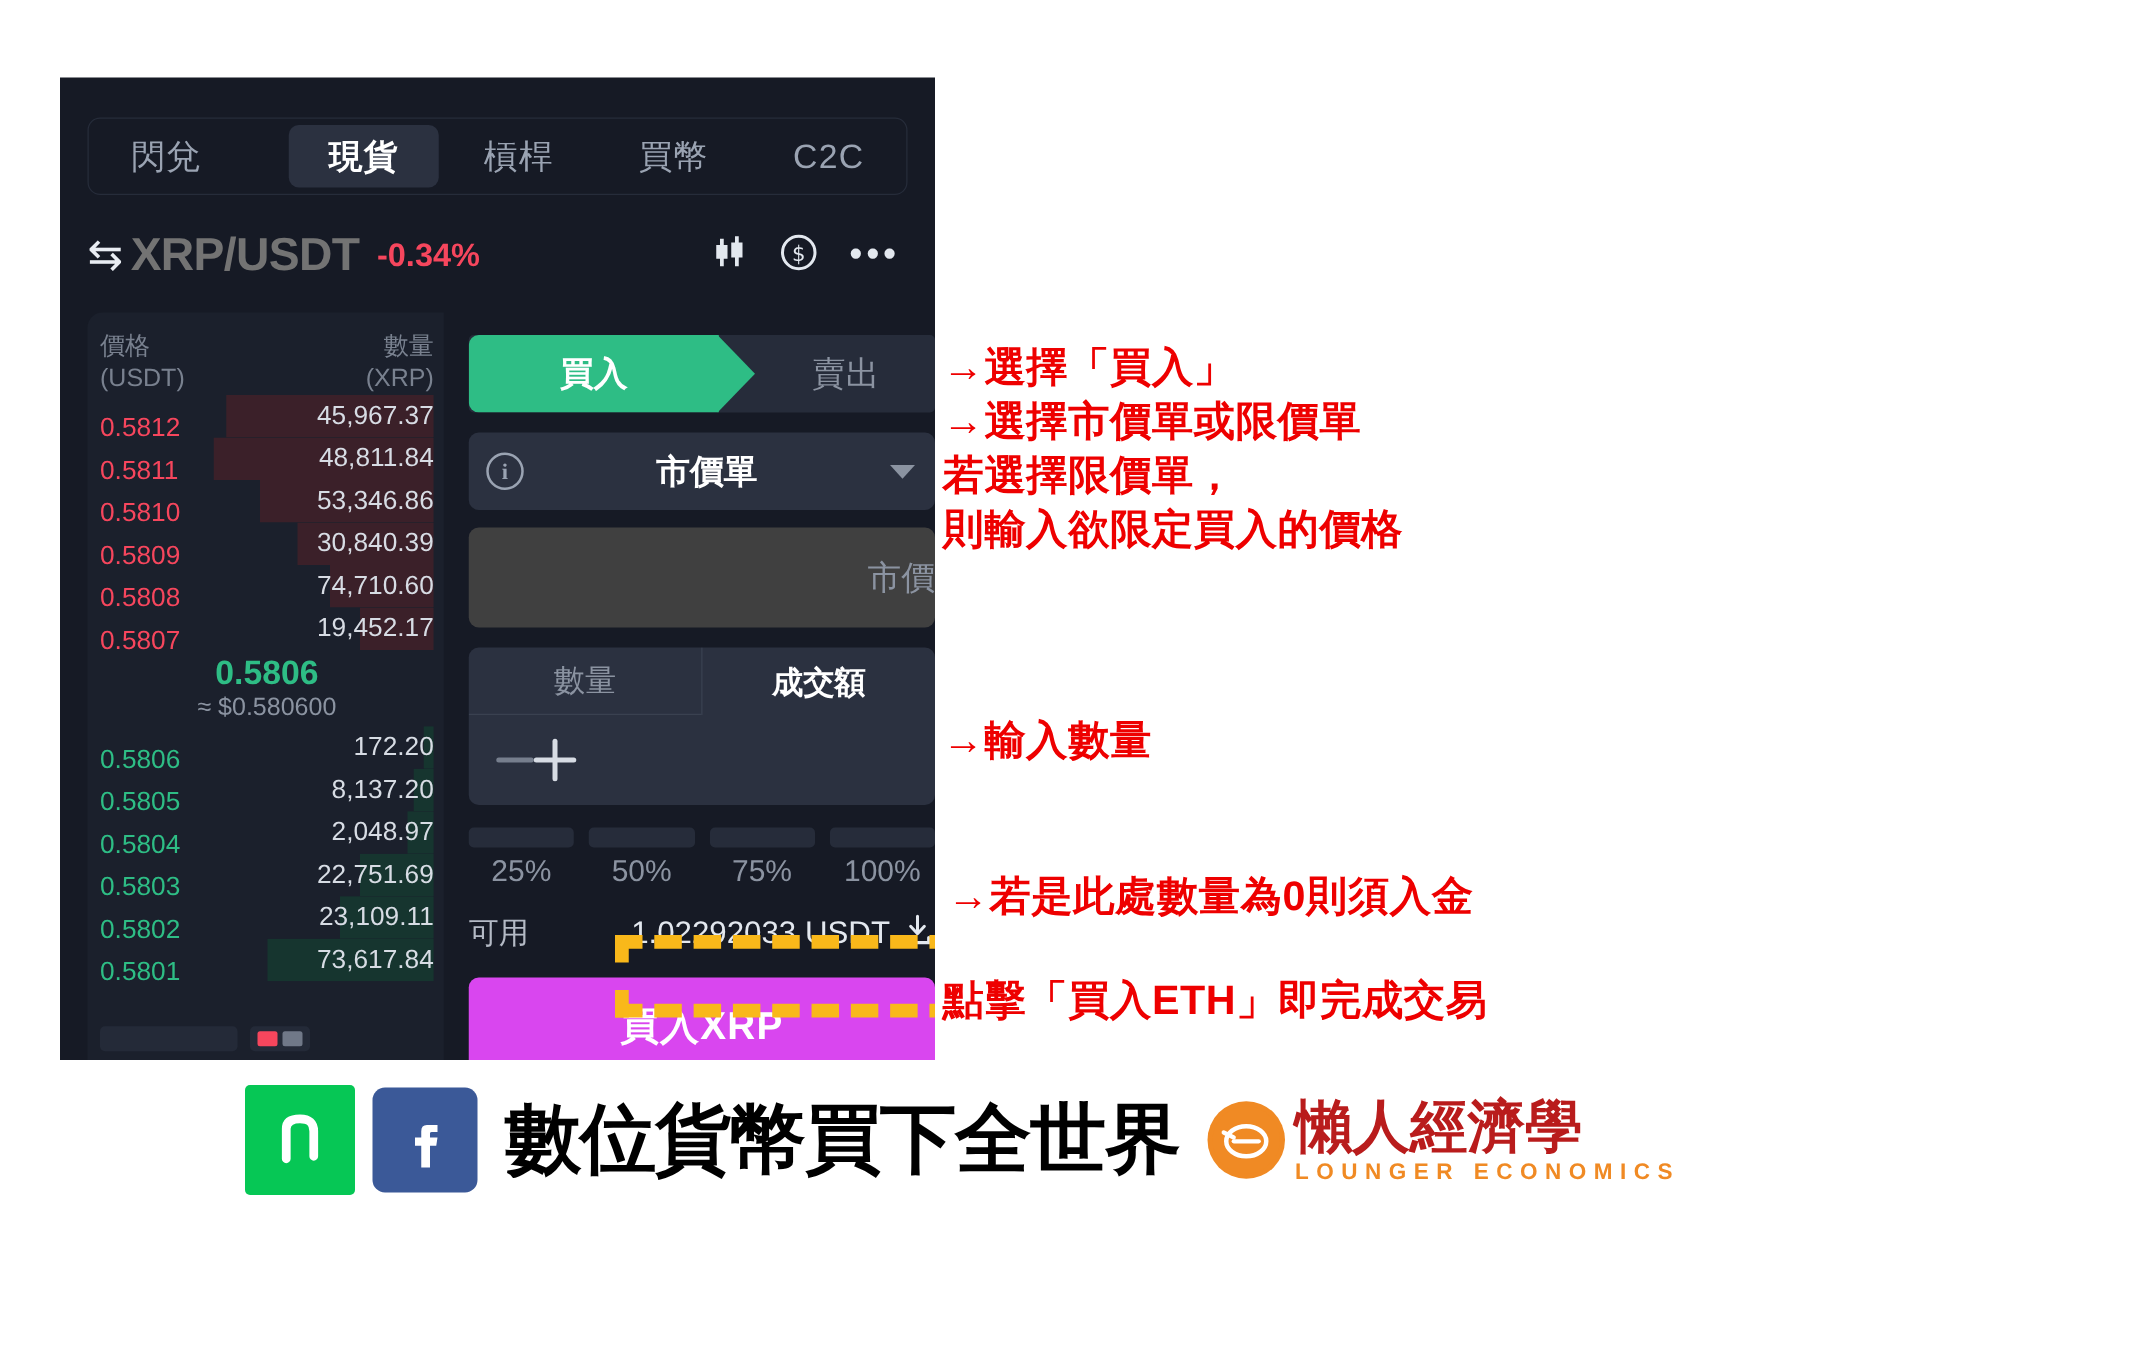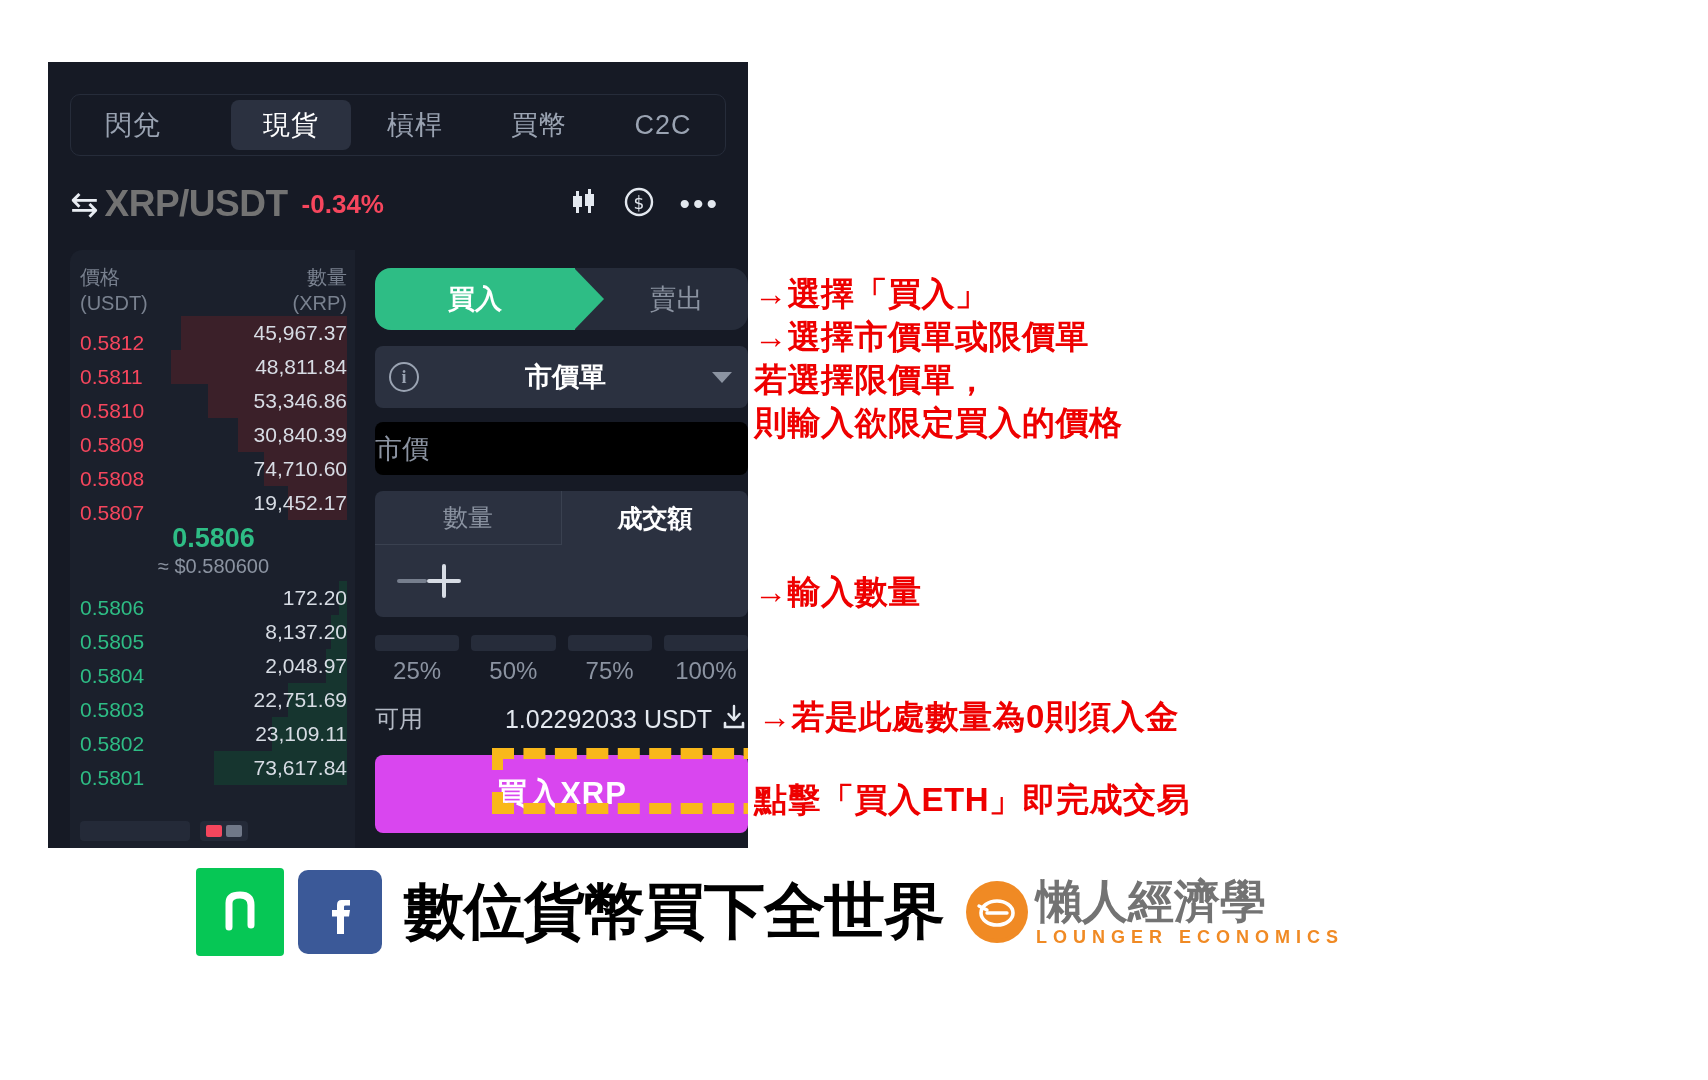--- a/index.html
+++ b/index.html
@@ -46,21 +46,21 @@
     color: #9aa3b2;
     line-height: 50px;
     height: 50px;
     margin: 0 2px;
     border-radius: 8px;
     letter-spacing: 1px;
   }
   .tab-item.active {
     background: #2b3140;
     color: #ffffff;
-    font-weight: normal;
+    font-weight: bold;
     margin-left: 36px;
   }
 
   
   #pair-header {
     position: absolute;
     left: 22px;
     top: 112px;
     width: 656px;
     height: 60px;
@@ -198,21 +198,21 @@
     flex: 1;
     padding: 10px 22px 0 20px;
     box-sizing: border-box;
   }
 
   
   #side-toggle {
     position: relative;
     height: 62px;
     background: #262c3a;
-    border-radius: 16px;
+    border-radius: 4px;
     display: flex;
     overflow: hidden;
     margin-top: 8px;
   }
   #side-buy {
     position: relative;
     width: 200px;
     height: 62px;
     background: #2ebd85;
     color: #ffffff;
@@ -270,24 +270,24 @@
   #order-type-caret {
     margin-right: 16px;
     width: 0; height: 0;
     border-left: 10px solid transparent;
     border-right: 10px solid transparent;
     border-top: 11px solid #8b93a1;
   }
 
   #price-field {
     margin-top: 14px;
-    height: 53px;
-    background: #000000;
+    height: 80px;
+    background: #404040;
     border-radius: 8px;
-    display: flex; align-items: center; justify-content: flex-start;
+    display: flex; align-items: center; justify-content: flex-end;
   }
   #price-placeholder {
     color: #8b93a1;
     font-size: 27px;
   }
 
   
   #qty-tabs {
     margin-top: 16px;
     display: flex;
@@ -455,21 +455,21 @@
     background: #f08a24;
     display: flex; align-items: center; justify-content: center;
     color: #ffffff;
     font-size: 40px;
     font-family: "DejaVu Serif", serif;
   }
   #lounger-text-wrap { display: flex; flex-direction: column; }
   #lounger-cn {
     font-size: 46px;
     font-weight: bold;
-    color: #737373;
+    color: #b91c1c;
     line-height: 50px;
     white-space: nowrap;
     font-family: "DejaVu Sans", sans-serif;
   }
   #lounger-en {
     font-size: 18px;
     color: #f08a24;
     letter-spacing: 6px;
     line-height: 22px;
     white-space: nowrap;

